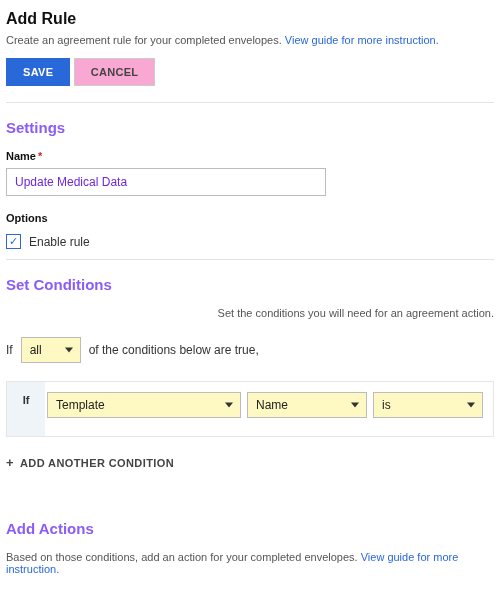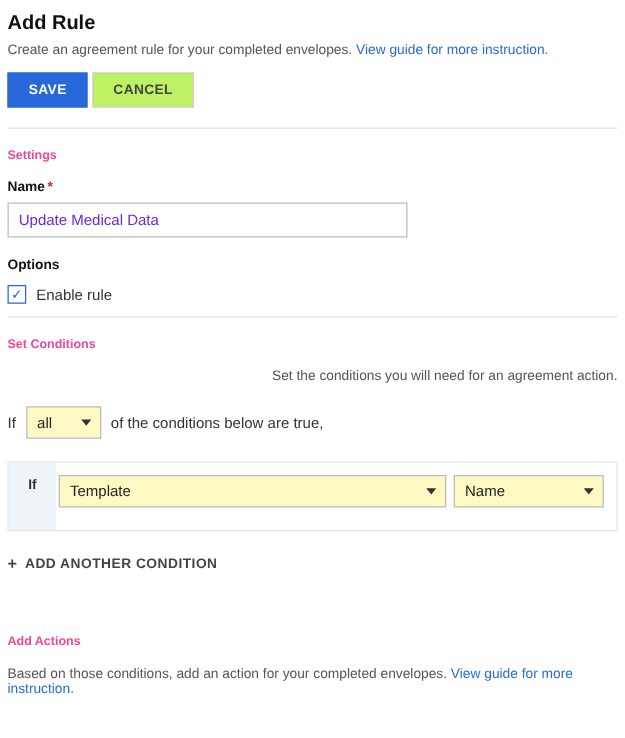--- a/index.html
+++ b/index.html
@@ -23,33 +23,33 @@
     margin-bottom: 12px;
   }
   .subtext a { color: #2968d9; text-decoration: none; }
   .btnrow { margin-bottom: 16px; }
   .btn {
     display: inline-block;
     font-size: 11px;
     font-weight: 700;
     padding: 7px 16px;
     border: 1px solid #ccc;
-    background: #bef264;
+    background: #f9a8d4;
     letter-spacing: 0.3px;
     cursor: pointer;
     vertical-align: middle;
   }
   .btn.primary { background: #2968d9; color:#fff; border-color:#2968d9; }
   .btn.secondary { color:#444; }
   hr.sep { border: none; border-top: 1px solid #e3e3e3; margin: 10px 0 16px 0; }
   h2.section-title {
-    font-size: 10px;
+    font-size: 15px;
     font-weight: 700;
     margin: 6px 0 14px 0;
-    color:#ec4899;
+    color:#8b5cf6;
   }
   .field-label {
     font-size: 11px;
     font-weight: 700;
     margin-bottom: 6px;
     color:#111;
   }
   .req { color: #c62828; margin-left:2px;}
   input[type=text].text-input {
     width: 320px;
@@ -136,20 +136,21 @@
   <div class="select small">all</div>
   <span>of the conditions below are true,</span>
 </div>
 
 <div class="cond-box">
   <div class="cond-gutter">If</div>
   <div class="cond-body">
     <div class="cond-row1">
       <div class="select template">Template</div>
       <div class="select name">Name</div>
+      <div class="select is">is</div>
     </div>
   </div>
 </div>
 
 <div class="add-another">
   <span class="plus">+</span>
   <span>ADD ANOTHER CONDITION</span>
 </div>
 
 <div class="spacer30"></div>

